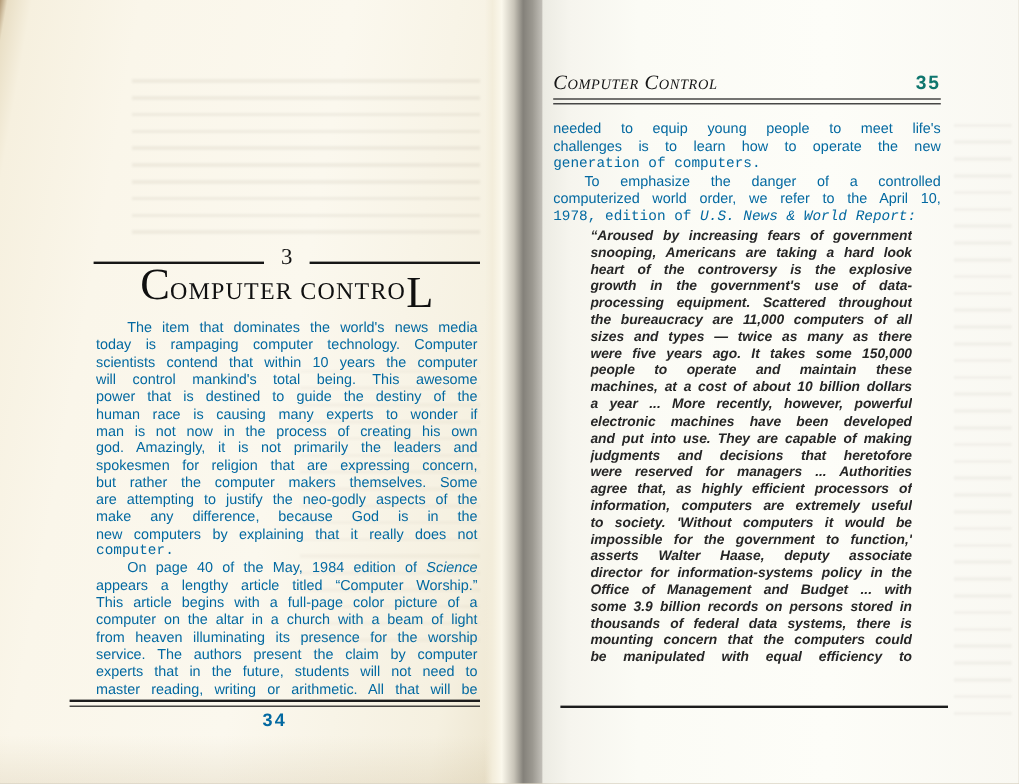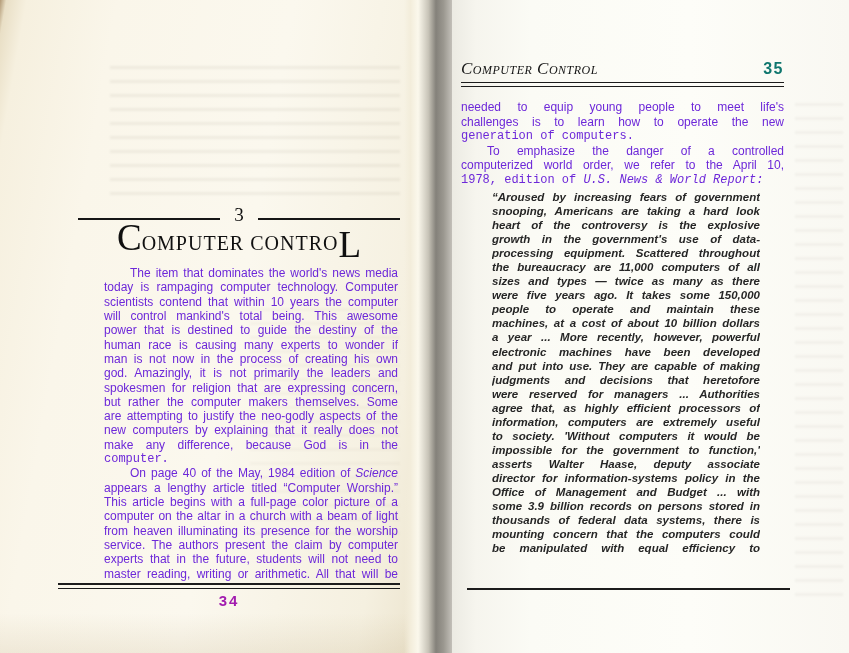--- a/index.html
+++ b/index.html
@@ -18,27 +18,27 @@
     background:linear-gradient(90deg,rgba(236,228,206,0) 0%,#f3eddb 10%,#fbf8ec 22%,#c8c4b8 38%,#84817a 50%,#9b9890 62%,#c6c3bc 76%,#e8e7df 90%,rgba(251,251,245,0) 100%);}
 
   
   .ghost{position:absolute;opacity:.14;filter:blur(1.1px);pointer-events:none;
     background:repeating-linear-gradient(180deg,rgba(255,255,255,0) 0 8px,rgba(106,96,74,.55) 8px 11px,rgba(255,255,255,0) 11px 14px);}
   .ghost-left-top{left:110px;top:58px;width:290px;height:140px;}
   .ghost-left-mid{left:250px;top:300px;width:150px;height:240px;opacity:.07;}
   .ghost-right-edge{left:795px;top:95px;width:48px;height:510px;opacity:.10;}
 
   
-  .tline{text-align:justify;text-align-last:justify;overflow:hidden;color:#6d28d9;}
+  .tline{text-align:justify;text-align-last:justify;overflow:hidden;color:#0369a1;}
   .para:not(.cont) .tline:last-child{text-align-last:left;font-family:Liberation Mono, monospace;}
   .para.indent .tline:first-child{text-indent:26px;}
   .tline em{font-style:italic;}
 
   .left-col{position:absolute;left:80px;top:266px;width:318px;font-size:12px;}
-  .left-col .tline{height:14.32px;line-height:14.32px;margin-left:24px;}
+  .left-col .tline{height:14.32px;line-height:14.32px;}
 
   .right-col{position:absolute;left:461px;top:100px;width:323px;font-size:12px;}
   .right-col .tline{height:14.6px;line-height:14.6px;}
 
   .quote{position:absolute;left:492px;top:190px;width:268px;font-size:11.5px;font-style:italic;}
   .quote .tline{height:14.05px;line-height:14.05px;color:#262626;font-weight:bold;}
 
   
   .chap-num-row{position:absolute;left:78px;top:210px;width:322px;display:flex;align-items:center;}
   .rule-flex{flex:1;height:2px;background:#161616;}
@@ -46,21 +46,21 @@
   .chap-title{position:absolute;left:78px;top:219px;width:322px;text-align:center;
     font-family:"Liberation Serif",serif;color:#101010;white-space:nowrap;}
   .chap-title .big{font-size:37px;line-height:37px;}
   .chap-title .mid{font-size:20px;letter-spacing:1px;}
   .chap-title .bigL{display:inline-block;transform:translateY(7px);}
 
   
   .dbl-rule{border-top:2px solid #1c1c1c;border-bottom:1px solid #1c1c1c;height:3px;}
   .left-foot-rule{position:absolute;left:58px;top:583px;width:342px;}
   .page-num-left{position:absolute;left:58px;top:592px;width:342px;text-align:center;
-    font-size:15px;font-weight:bold;letter-spacing:2px;color:#a21caf;}
+    font-size:15px;font-weight:bold;letter-spacing:2px;color:#0369a1;}
 
   
   .running-head{position:absolute;left:461px;top:59px;width:323px;display:flex;justify-content:space-between;align-items:baseline;}
   .running-title{font-family:"Liberation Serif",serif;font-style:italic;font-variant:small-caps;
     font-size:17px;letter-spacing:.5px;color:#151515;}
   .running-num{font-size:16px;font-weight:bold;letter-spacing:1.5px;color:#0f766e;}
   .head-rule{position:absolute;left:461px;top:82px;width:323px;border-top:1.5px solid #1c1c1c;border-bottom:1.5px solid #1c1c1c;height:2.5px;}
   .foot-rule{position:absolute;left:467px;top:588px;width:323px;height:2px;background:#1c1c1c;}
 </style>
 </head>
@@ -87,22 +87,22 @@
         <div class="tline">today is rampaging computer technology. Computer</div>
         <div class="tline">scientists contend that within 10 years the computer</div>
         <div class="tline">will control mankind's total being. This awesome</div>
         <div class="tline">power that is destined to guide the destiny of the</div>
         <div class="tline">human race is causing many experts to wonder if</div>
         <div class="tline">man is not now in the process of creating his own</div>
         <div class="tline">god. Amazingly, it is not primarily the leaders and</div>
         <div class="tline">spokesmen for religion that are expressing concern,</div>
         <div class="tline">but rather the computer makers themselves. Some</div>
         <div class="tline">are attempting to justify the neo-godly aspects of the</div>
+        <div class="tline">make any difference, because God is in the</div>
         <div class="tline">new computers by explaining that it really does not</div>
-        <div class="tline">make any difference, because God is in the</div>
         <div class="tline">computer.</div>
       </div>
     <div class="para indent cont">
         <div class="tline"><span>On page 40 of the May, 1984 edition of </span><em>Science</em></div>
         <div class="tline">appears a lengthy article titled “Computer Worship.”</div>
         <div class="tline">This article begins with a full-page color picture of a</div>
         <div class="tline">computer on the altar in a church with a beam of light</div>
         <div class="tline">from heaven illuminating its presence for the worship</div>
         <div class="tline">service. The authors present the claim by computer</div>
         <div class="tline">experts that in the future, students will not need to</div>

